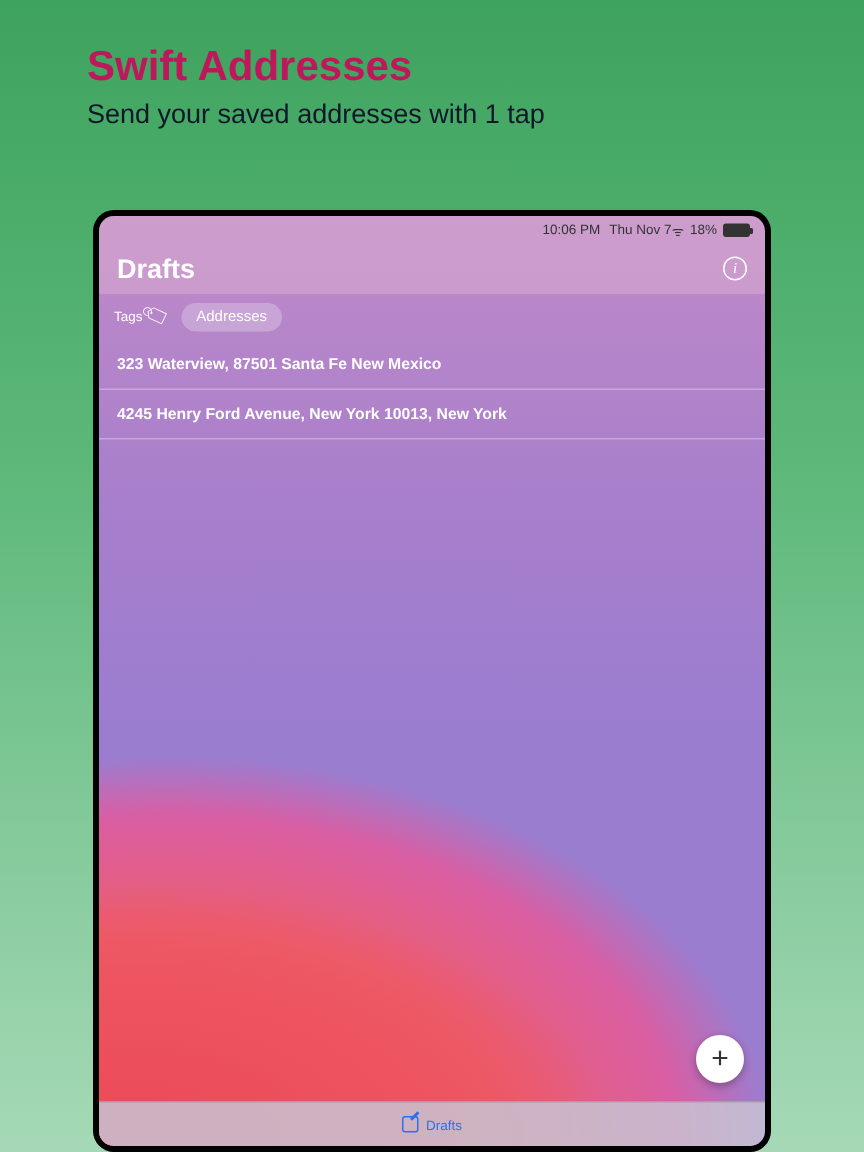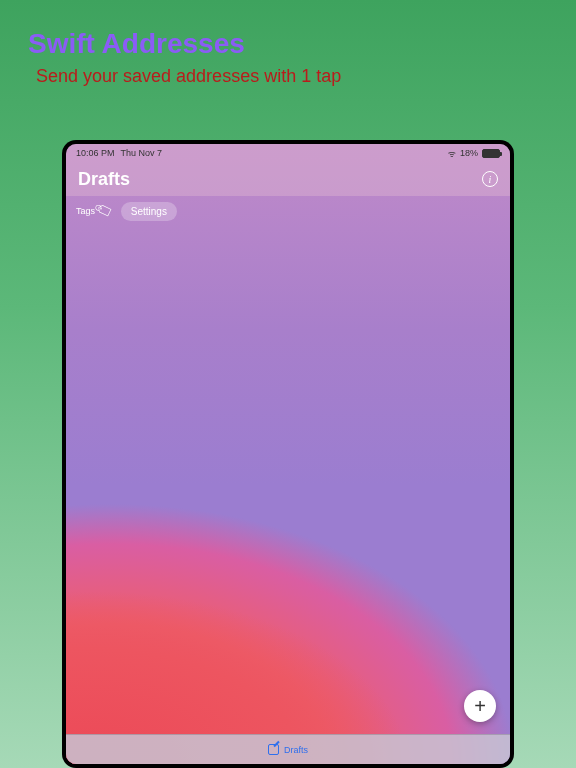--- a/index.html
+++ b/index.html
@@ -1,23 +1,23 @@
 <!DOCTYPE html>
 <html><head>
 <meta charset="utf-8">
 <style>
 *{margin:0;padding:0;box-sizing:border-box;font-family:-apple-system,BlinkMacSystemFont,sans-serif}
 body{width:576px;height:768px;background:linear-gradient(180deg,#3ea35e 0%,#5cb879 40%,#a6d9b7 100%);overflow:hidden;position:relative}
-.promo-title{color:#8b5cf6;font-size:28px;font-weight:700;padding:28px 0 6px 28px}
-.promo-sub{color:#b91c1c;font-size:18px;font-weight:400;padding:0 0 0 36px}
+.promo-title{color:#be185d;font-size:28px;font-weight:700;padding:28px 0 6px 58px}
+.promo-sub{color:#0f172a;font-size:18px;font-weight:400;padding:0 0 0 58px}
 .device{position:absolute;left:62px;top:140px;width:452px;height:628px;background:#000;border-radius:14px;padding:4px}
 .screen{width:100%;height:100%;border-radius:10px;overflow:hidden;position:relative;background:linear-gradient(180deg,#c08ac9 0%,#a87fcb 30%,#9b7dd0 55%,#9b7dd0 100%)}
 .wave1{position:absolute;bottom:0;left:0;width:100%;height:400px;background:radial-gradient(ellipse 140% 100% at 10% 100%,#e94d6a 0%,#ed5e6c 35%,#d95ea3 55%,transparent 65%)}
 .wave2{position:absolute;bottom:0;left:0;width:100%;height:320px;background:radial-gradient(ellipse 120% 90% at 5% 100%,#ec4957 0%,#ed5560 40%,transparent 60%)}
-.status-bar{position:relative;display:flex;justify-content:space-between;align-items:center;height:18px;padding:0 10px;font-size:9px;color:#333;background:rgba(217,175,208,.5)}
+.status-bar{position:relative;display:flex;justify-content:flex-end;align-items:center;height:18px;padding:0 10px;font-size:9px;color:#333;background:rgba(217,175,208,.5)}
 .status-left{display:flex;gap:6px}
 .status-right{display:flex;gap:4px;align-items:center}
 .battery{width:18px;height:9px;border:1px solid #333;border-radius:2px;position:relative;background:#333}
 .battery:after{content:"";position:absolute;right:-3px;top:2px;width:2px;height:4px;background:#333;border-radius:0 1px 1px 0}
 .nav-bar{position:relative;height:34px;display:flex;align-items:center;justify-content:space-between;padding:0 12px;background:rgba(217,175,208,.5)}
 .nav-title{color:#fff;font-size:18px;font-weight:700}
 .info-icon{width:16px;height:16px;border:1.5px solid #fff;border-radius:50%;display:flex;align-items:center;justify-content:center;color:#fff;font-size:10px;font-style:italic;font-family:serif}
 .tags-row{position:relative;display:flex;align-items:center;gap:8px;padding:6px 10px}
 .tags-label{color:#fff;font-size:9px}
 .tag-icon{color:#fff;font-size:14px;transform:rotate(-20deg);margin-top:-4px}
@@ -62,23 +62,27 @@
     <div class="nav-bar">
       <div class="nav-title">Drafts</div>
       <div class="info-icon">i</div>
     </div>
 
     <div class="tags-row">
       <div class="tags-col">
         <span class="tags-label">Tags</span>
         <span class="tag-icon">🏷</span>
       </div>
-      <span class="tag-chip">Settings</span>
+      <span class="tag-chip">Addresses</span>
     </div>
 
+    <div class="list">
+      <div class="row">323 Waterview, 87501 Santa Fe New Mexico</div>
+      <div class="row">4245 Henry Ford Avenue, New York 10013, New York</div>
+    </div>
 
     <div class="fab">+</div>
 
     <div class="tab-bar">
       <div class="tab active">
         <span class="tab-ic">
             <span class="compose"></span>
           </span>
         <span>Drafts</span>
       </div>

